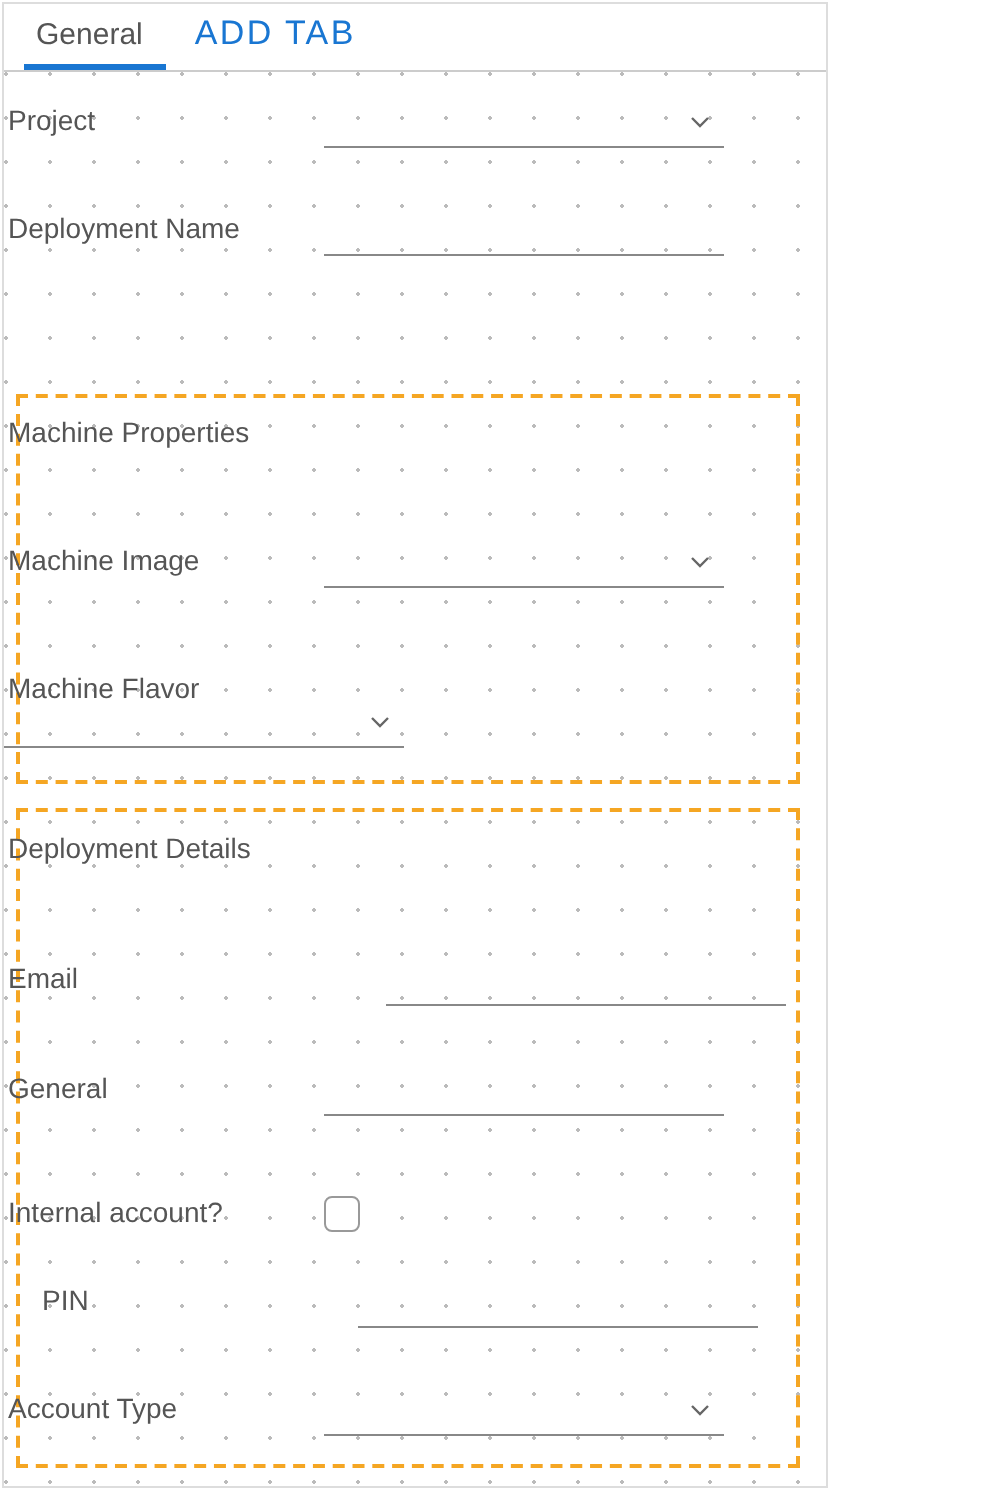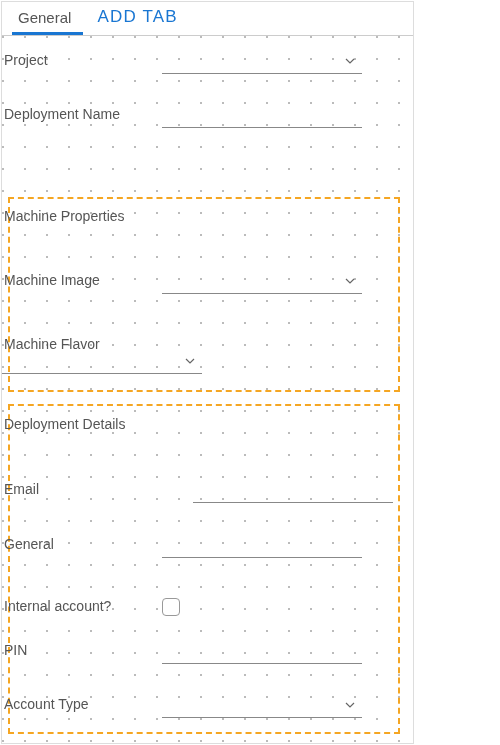--- a/index.html
+++ b/index.html
@@ -186,21 +186,21 @@
     <div class="field" style="top:500px;">
       <span class="field-label">General</span>
       <input class="field-input" value="" style="">
     </div>
 
     <div class="field" style="top:552px;margin-top:10px;">
       <span class="field-label">Internal account?</span>
       <div class="checkbox-box"></div>
     </div>
 
-    <div class="field" style="top:606px;">
+    <div class="field" style="top:606px;margin-left:17px;">
       <span class="field-label">PIN</span>
       <input class="field-input" value="" style="">
     </div>
 
     <div class="field" style="top:660px;">
       <span class="field-label">Account Type</span>
       <div class="select-wrap">
         <input class="field-input" value="" style="">
         <span class="chev">
           <svg viewBox="0 0 12 12">

